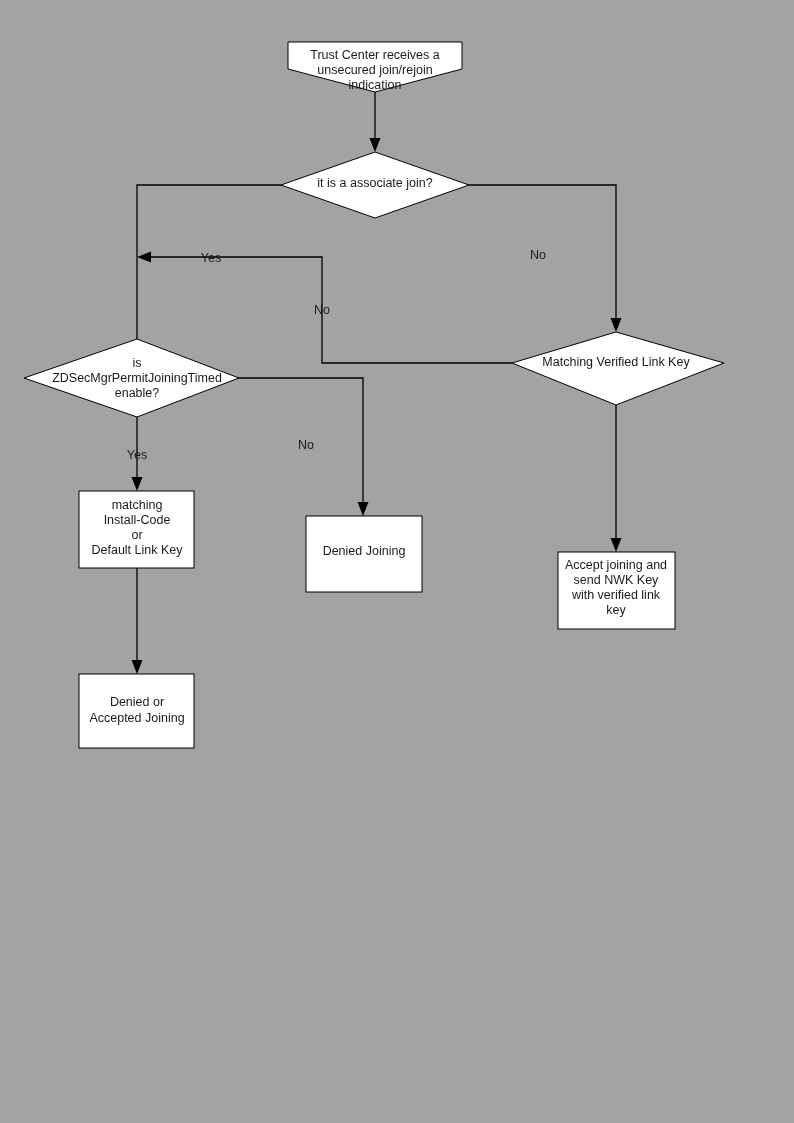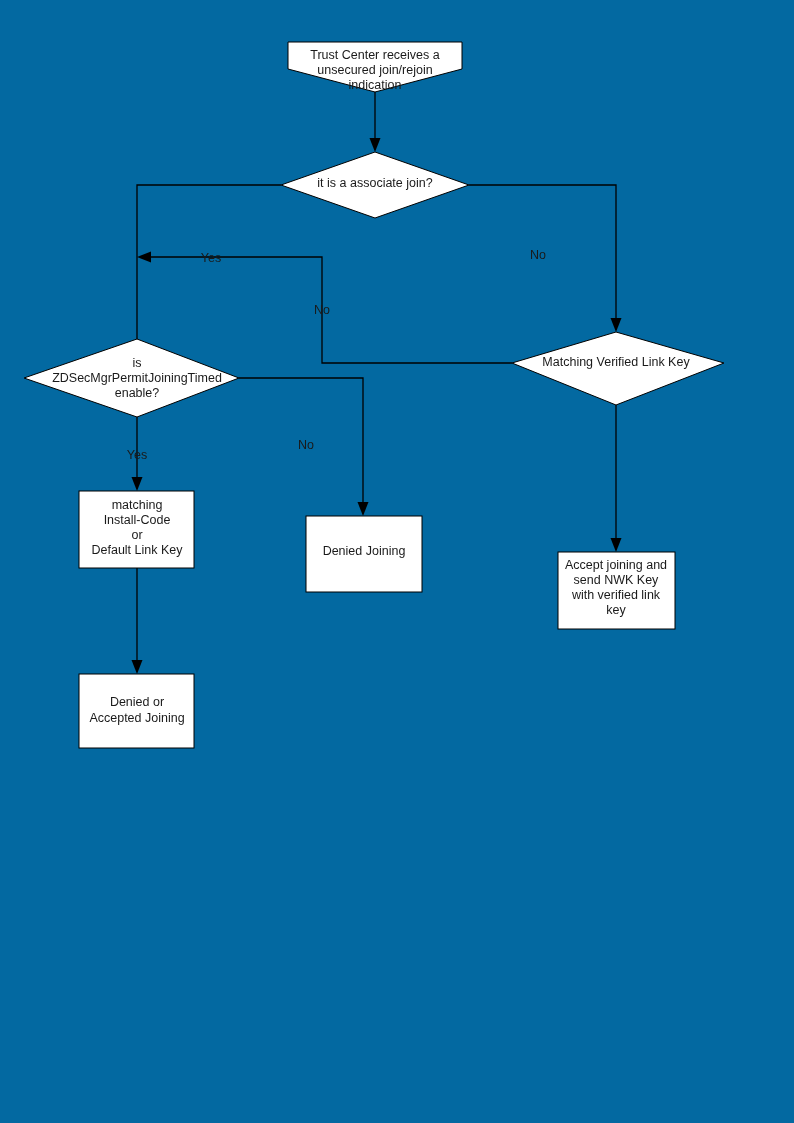--- a/index.html
+++ b/index.html
@@ -10,21 +10,21 @@
   body {
     width: 794px;
     height: 1123px;
     font-family: "Liberation Sans", sans-serif;
     overflow: hidden;
   }
   #flowchart-root {
     position: relative;
     width: 794px;
     height: 1123px;
-    background: #0369a1;
+    background: #a3a3a3;
   }
   svg.diagram {
     display: block;
     width: 794px;
     height: 1123px;
   }
   .node-shape {
     fill: #ffffff;
     stroke: #000000;
     stroke-width: 1;

